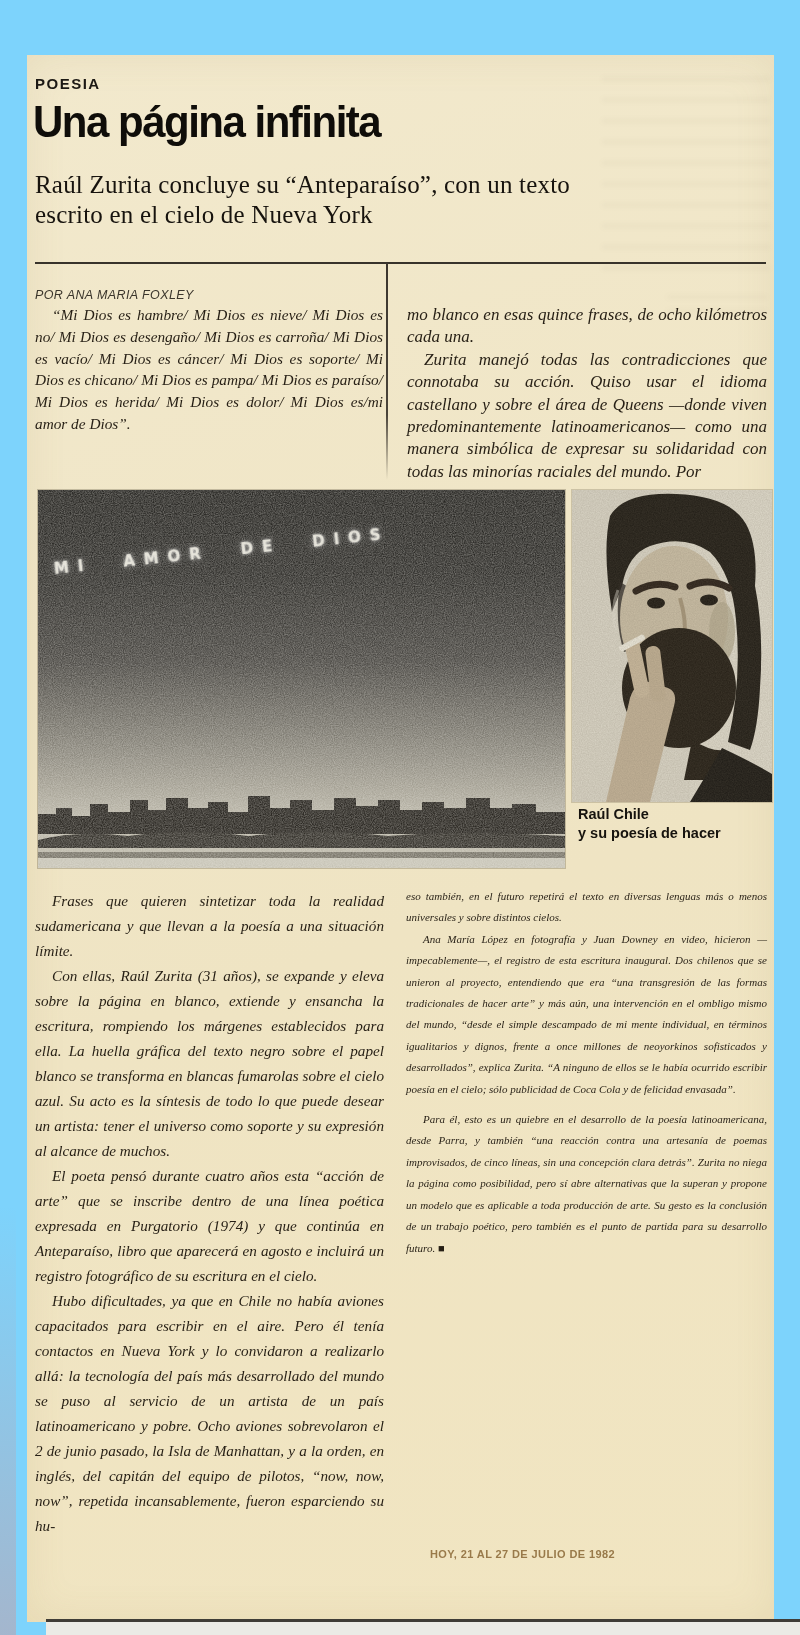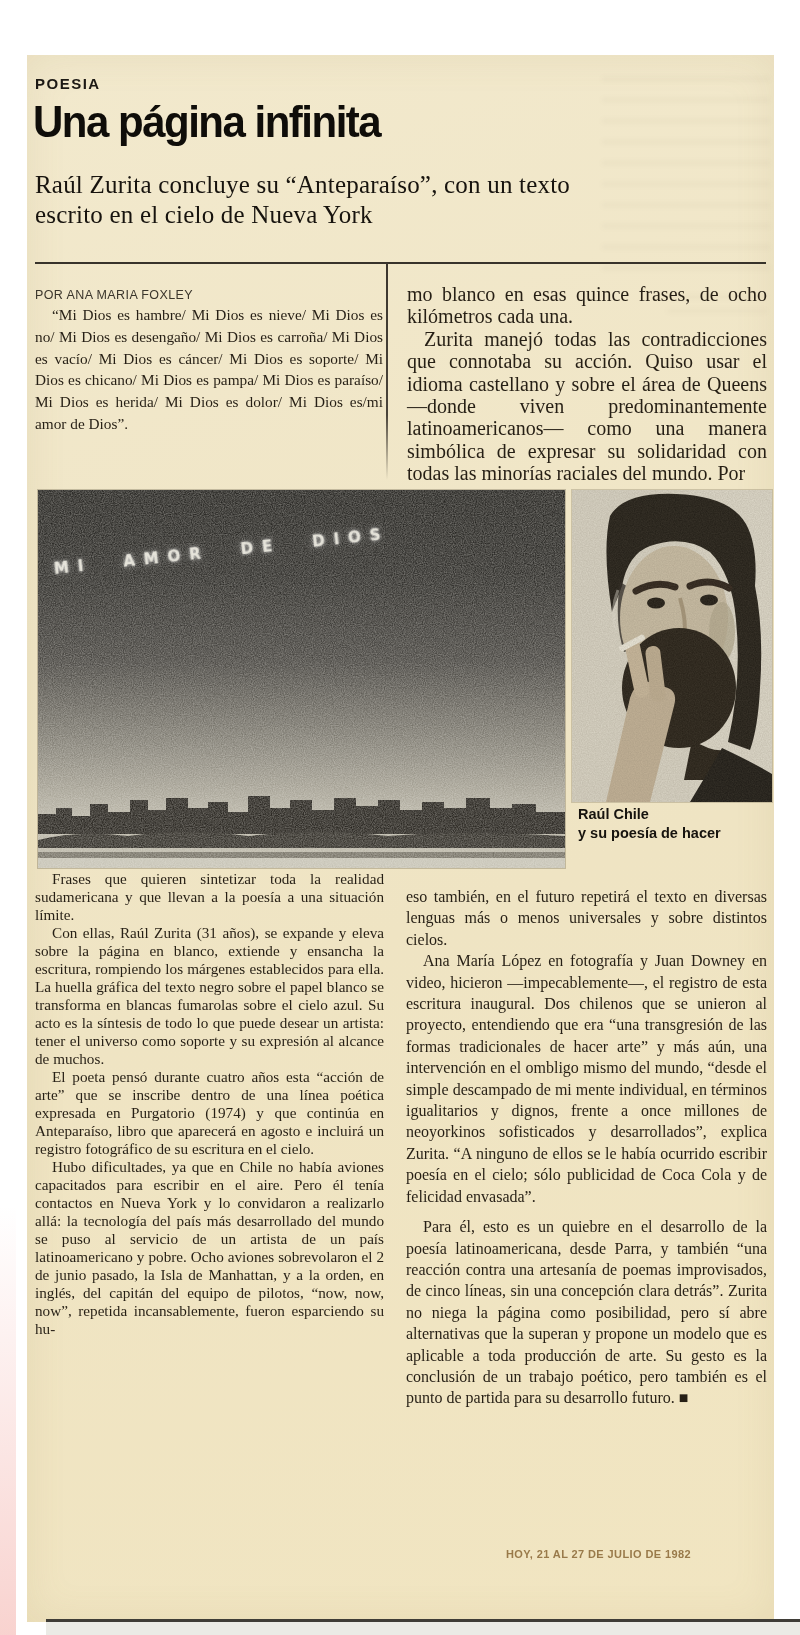--- a/index.html
+++ b/index.html
@@ -1,16 +1,16 @@
 <!DOCTYPE html>
 <html><head>
 <meta charset="utf-8">
 <style>
   html,body{margin:0;padding:0;background:#caa96f;}
-  .stage{position:relative;width:800px;height:1635px;background:#ffffff;overflow:hidden;
+  .stage{position:relative;width:800px;height:1635px;background:#7dd3fc;overflow:hidden;
          font-family:"Liberation Serif",serif;}
   .tinge{position:absolute;left:0;bottom:0;width:16px;height:430px;
          background:linear-gradient(180deg,rgba(248,215,160,0),rgba(236,128,118,.35));}
   .sheet{position:absolute;left:27px;top:55px;width:747px;height:1567px;
          background:linear-gradient(160deg,#f2e9cd 0%,#efe4c3 55%,#f1e5c1 100%);
          box-shadow:inset 0 0 40px rgba(160,130,70,.12);}
   .smudge{position:absolute;left:575px;top:22px;width:168px;height:200px;opacity:.5;
           background:repeating-linear-gradient(180deg,rgba(125,112,88,.12) 0 4px,rgba(0,0,0,0) 4px 21px);
           filter:blur(2.5px);}
   .smudge2{position:absolute;left:640px;top:240px;width:100px;height:26px;opacity:.35;
@@ -20,48 +20,48 @@
           letter-spacing:1.5px;color:#1c1914;}
   .title{position:absolute;left:33px;top:101px;margin:0;
          font:700 42px/1 "Liberation Sans",sans-serif;letter-spacing:-1.5px;color:#0f0d09;
          transform:scaleY(1.04);transform-origin:left top;}
   .subtitle{position:absolute;left:35px;top:170px;width:608px;margin:0;
             font:400 25px/30px "Liberation Serif",serif;color:#17130e;letter-spacing:.2px;}
   .hrule{position:absolute;left:35px;top:262px;width:731px;height:2px;background:#38332b;}
   .vrule{position:absolute;left:386px;top:263px;width:2px;height:217px;
          background:linear-gradient(180deg,#3c362e 0%,#4a443a 70%,rgba(74,68,58,0) 100%);}
   .col{position:absolute;color:#261f15;}
-  .col p{margin:0;text-align:justify;}
+  .col p{margin:0;text-align:justify;font-style:italic;}
   .top-left{left:35px;top:286px;width:348px;font-size:15.3px;line-height:21.8px;}
-  .top-right{left:407px;top:283px;width:360px;font-size:20px;line-height:22.4px;}
+  .top-right{left:407px;top:304px;width:360px;font-size:17px;line-height:22.4px;}
   .byline{font:400 12.5px/18px "Liberation Sans",sans-serif;color:#3b362c;
           letter-spacing:.4px;text-align:right;padding-right:2px;margin:0 0 5px 0;}
   .ind{text-indent:17px;}
-  .bot-left{left:35px;top:870px;width:349px;font-size:15.2px;line-height:18px;}
-  .bot-right{left:406px;top:886px;width:361px;font-size:16px;line-height:21.4px;}
+  .bot-left{left:35px;top:888px;width:349px;font-size:15.2px;line-height:25px;}
+  .bot-right{left:406px;top:886px;width:361px;font-size:11px;line-height:21.4px;}
   .gap-top{margin-top:9px !important;}
   
   .skyphoto{position:absolute;left:38px;top:490px;width:527px;height:378px;overflow:hidden;
     background:linear-gradient(180deg,#151411 0%,#1d1c19 22%,#393733 45%,#6e6b62 63%,
                #9b978a 78%,#c4c0b1 92%,#cdc9ba 100%);
     box-shadow:0 0 0 1px rgba(60,50,30,.25);}
   .skytext{position:absolute;left:16px;top:70px;white-space:nowrap;
     transform:rotate(-6deg);transform-origin:left center;
     font-family:"DejaVu Sans",sans-serif;font-weight:700;font-size:15px;
     letter-spacing:9px;word-spacing:17px;color:rgba(233,231,220,.88);
     text-shadow:0 0 3px rgba(255,255,255,.75),0 0 9px rgba(255,255,255,.35);
     filter:blur(.5px);}
   .skyline{position:absolute;left:0;bottom:0;width:100%;height:90px;display:block;}
   .grain{position:absolute;left:0;top:0;width:100%;height:100%;pointer-events:none;}
   .portrait{position:absolute;left:572px;top:490px;width:200px;height:312px;overflow:hidden;
             box-shadow:0 0 0 1px rgba(60,50,30,.2);}
   .portrait svg{display:block;}
   .caption{position:absolute;left:578px;top:805px;width:192px;
            font:700 14.5px/19px "Liberation Sans",sans-serif;color:#16130e;}
-  .footer{position:absolute;left:430px;top:1547px;width:337px;text-align:center;
+  .footer{position:absolute;left:430px;top:1547px;width:337px;text-align:left;
           font:700 11px/14px "Liberation Sans",sans-serif;color:#8a6836;
           letter-spacing:.4px;opacity:.85;filter:blur(.3px);}
   .scanedge{position:absolute;left:46px;right:0;bottom:0;height:13px;
             background:#ebebe6;border-top:3px solid #3f3d37;}
 </style>
 </head>
 <body>
 
 <div class="stage">
   <div class="tinge"></div>

